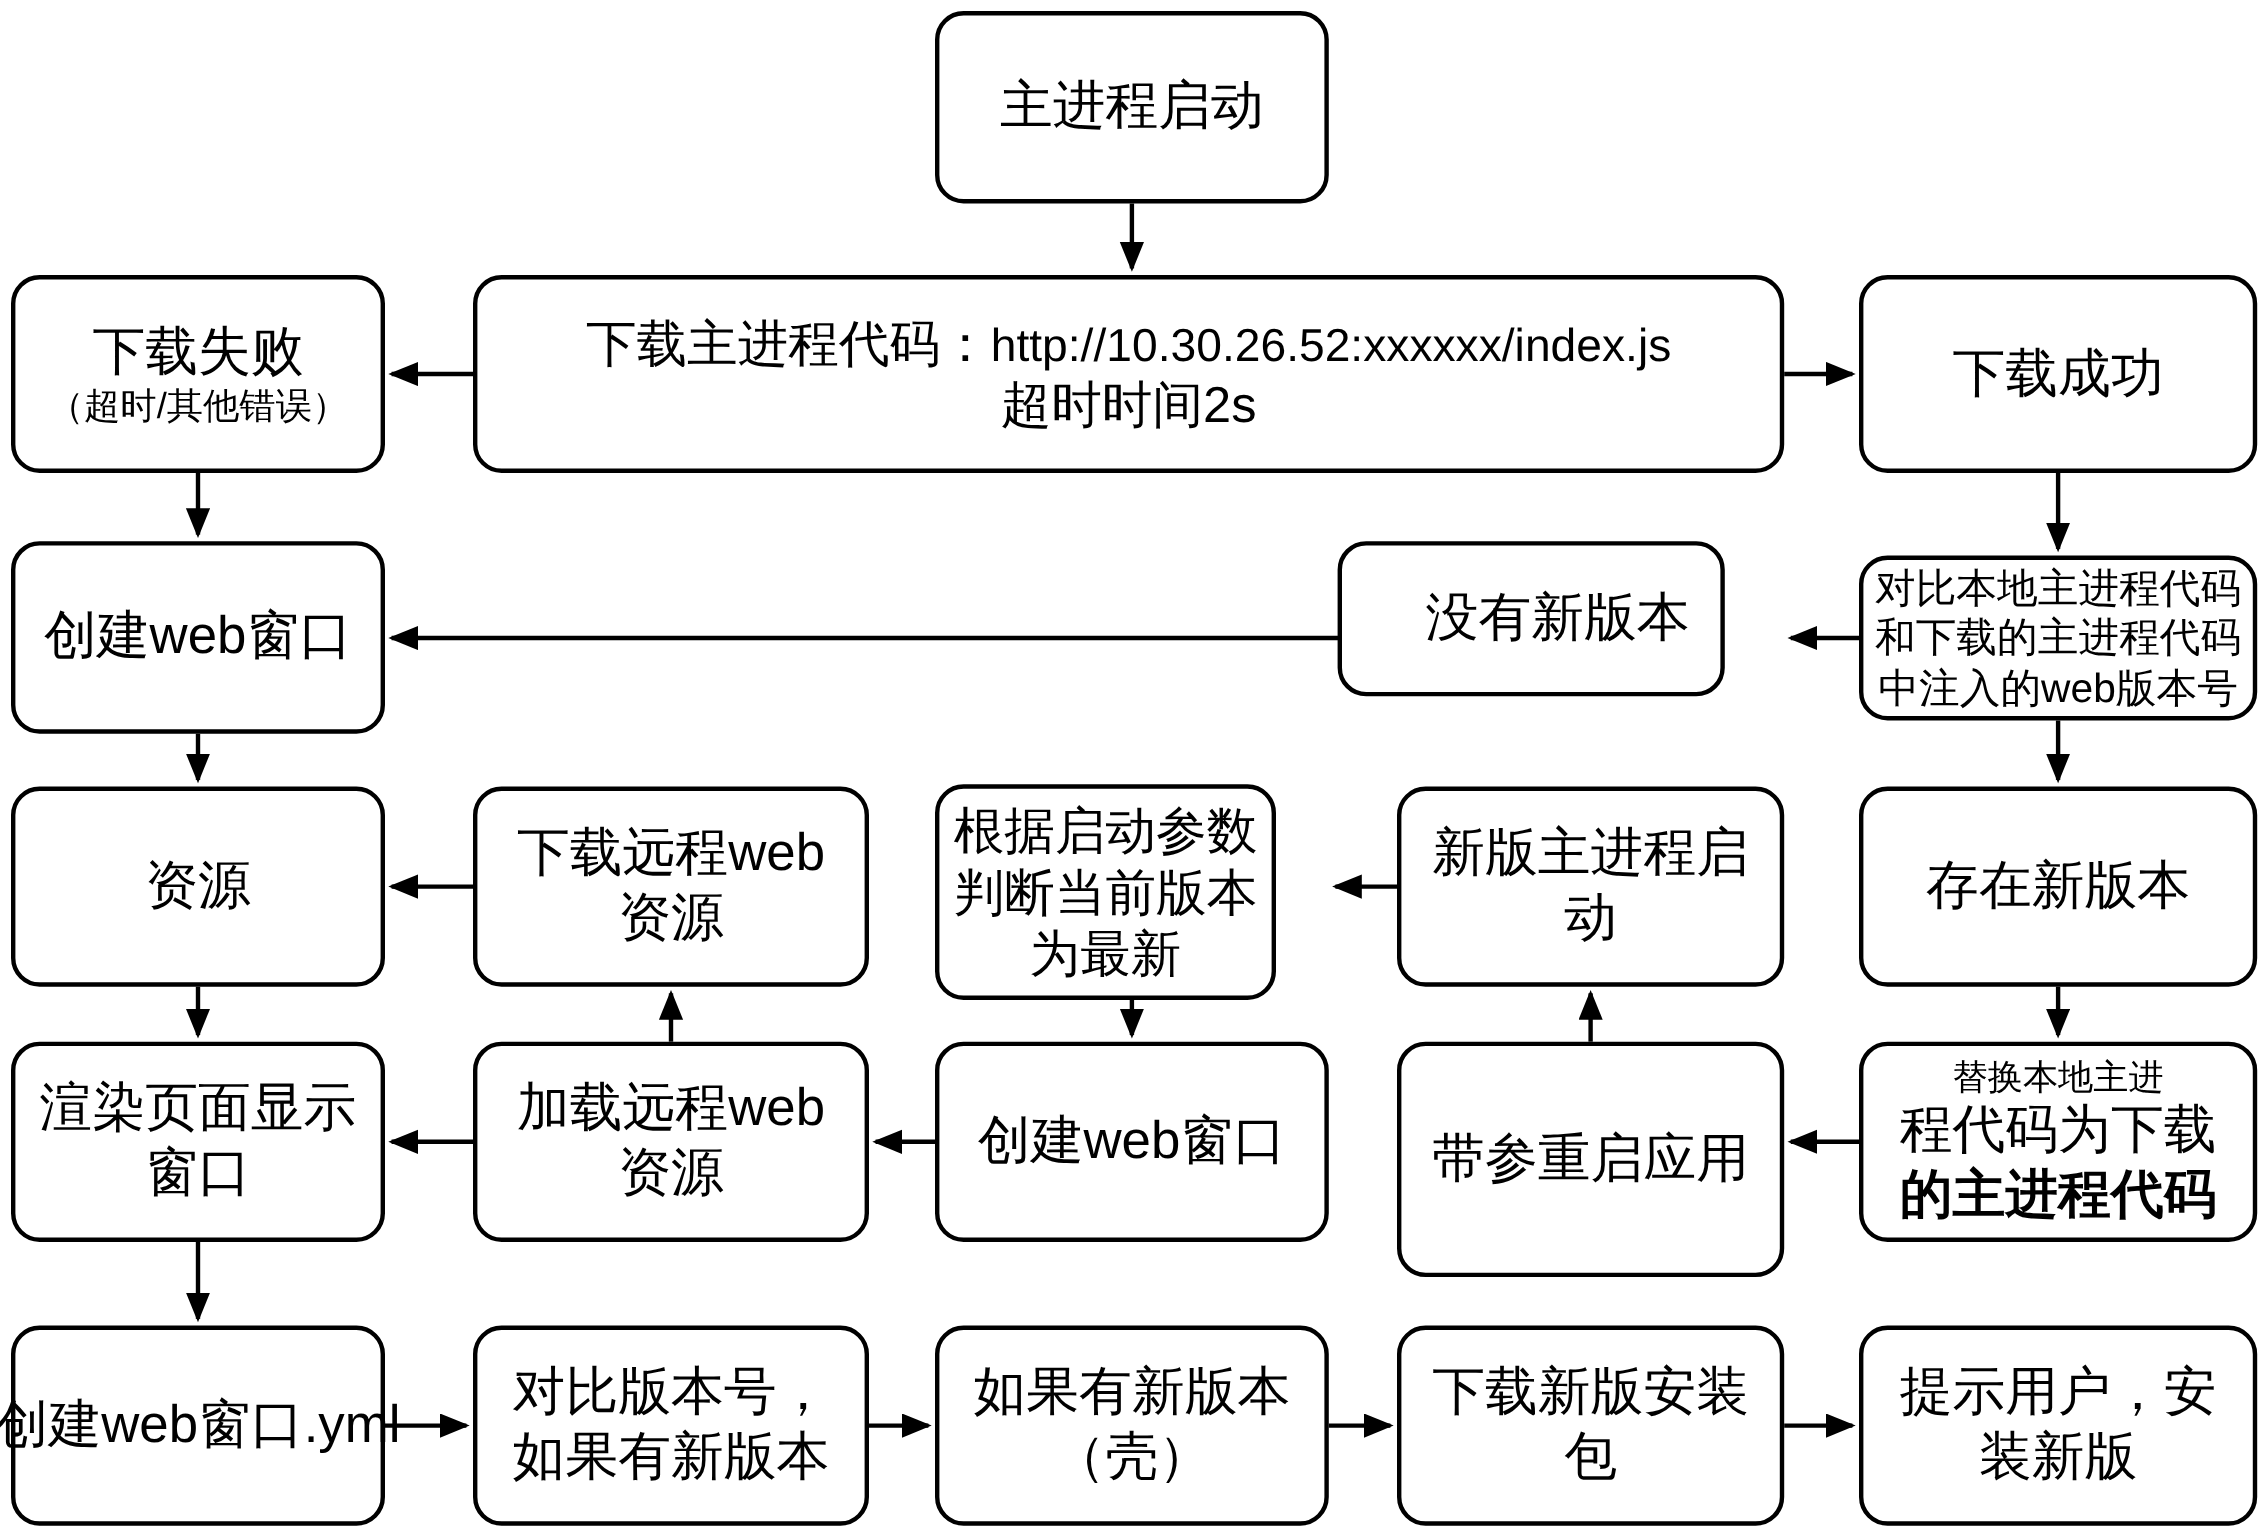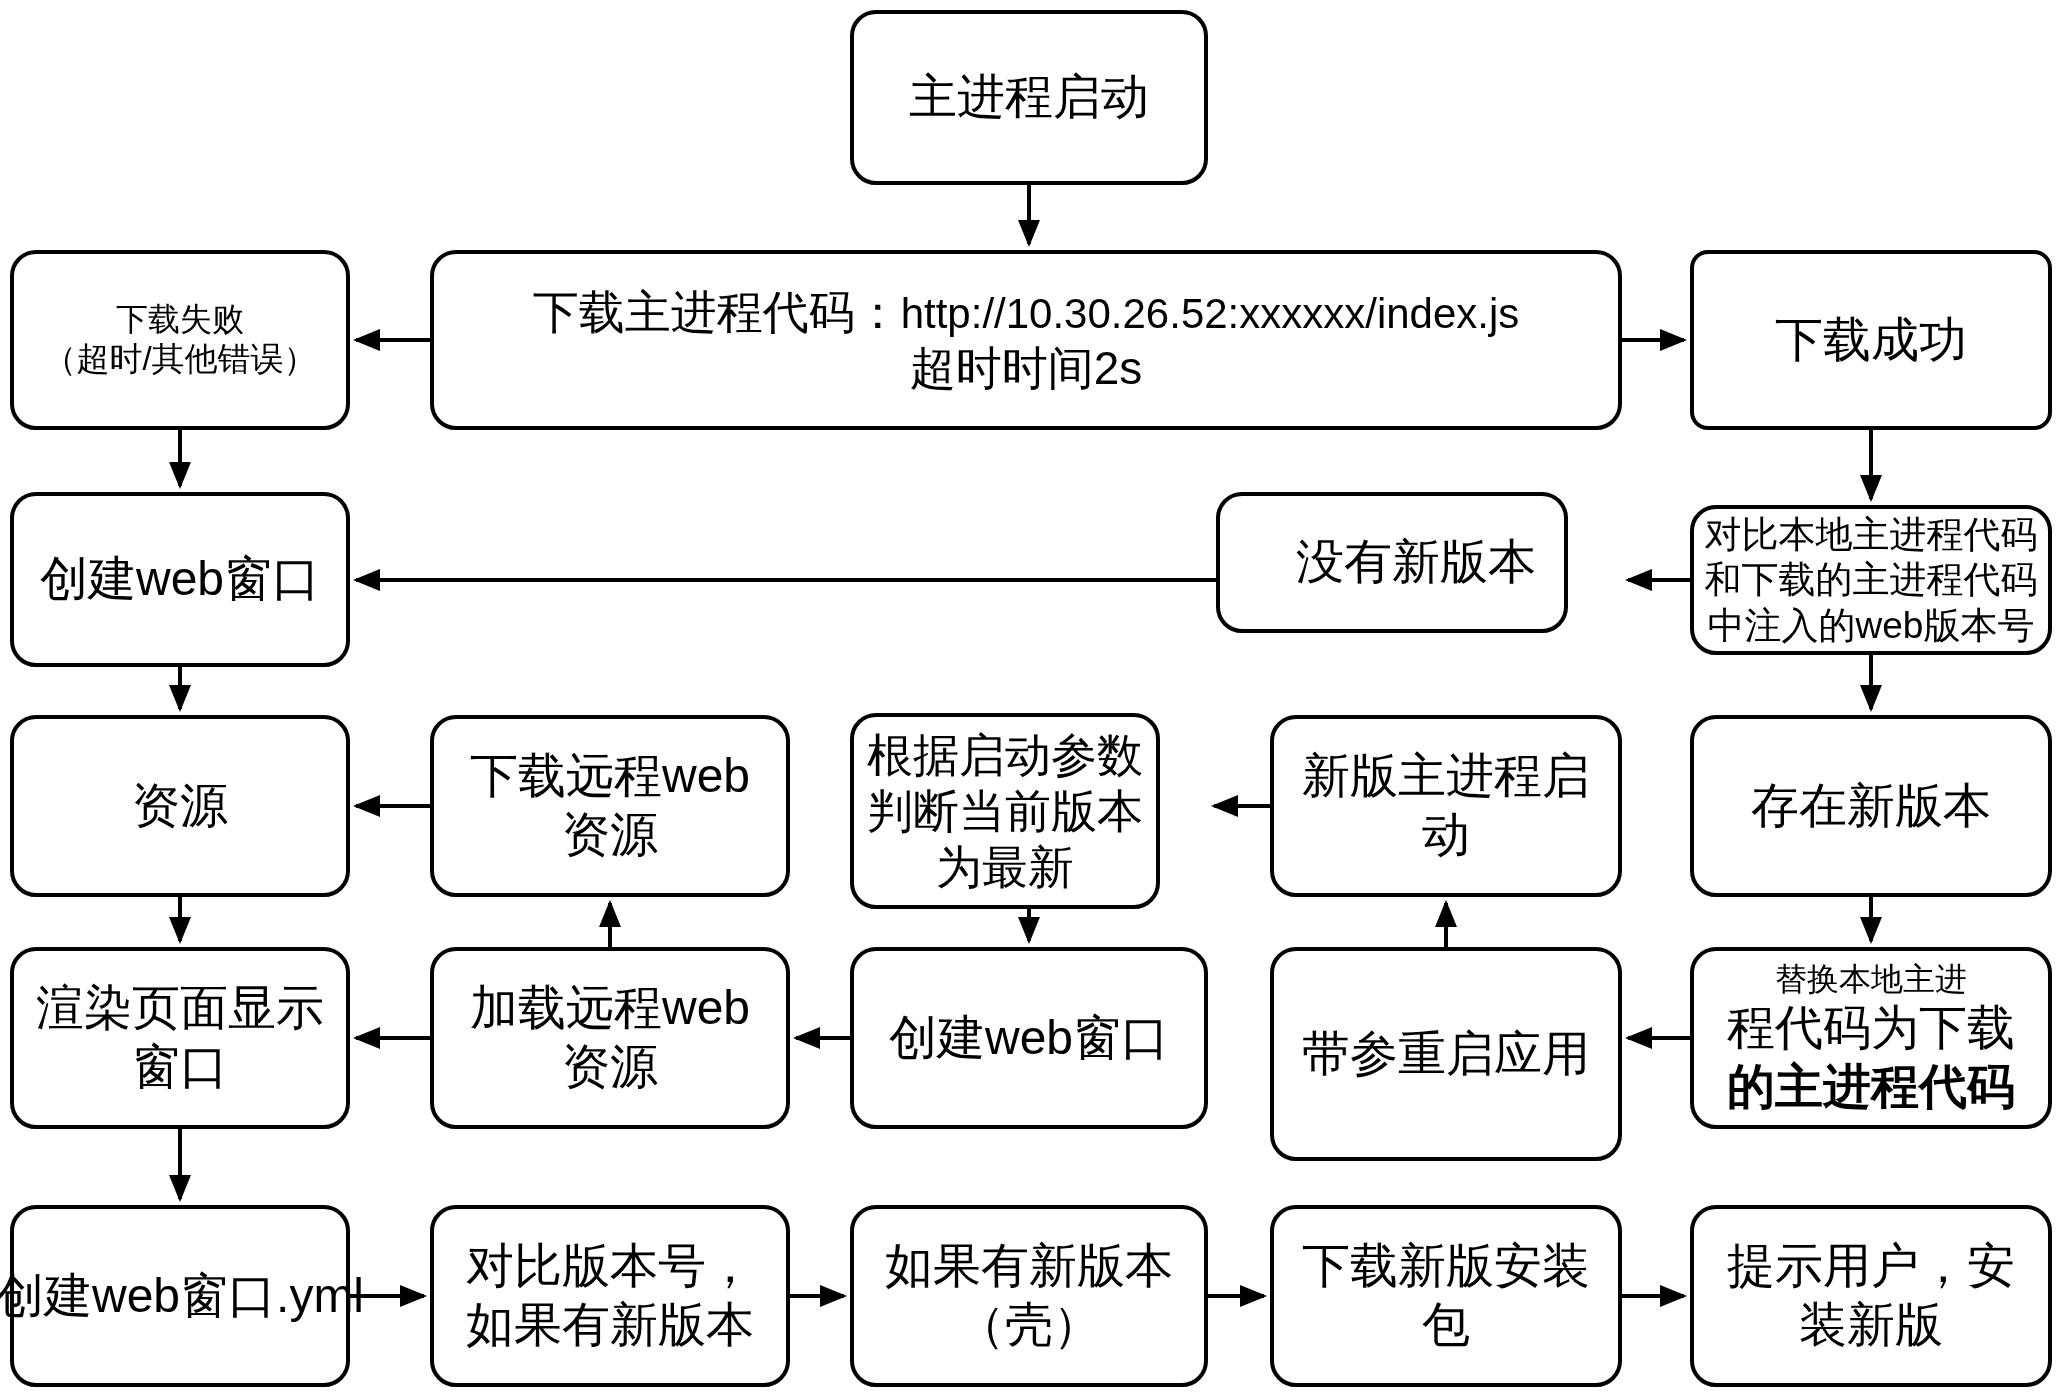--- a/index.html
+++ b/index.html
@@ -59,28 +59,28 @@
       <line x1="350" y1="1296" x2="424" y2="1296" stroke="#000000" stroke-width="4" marker-end="url(#arrowhead)"></line>
       <line x1="790" y1="1296" x2="844" y2="1296" stroke="#000000" stroke-width="4" marker-end="url(#arrowhead)"></line>
       <line x1="1208" y1="1296" x2="1264" y2="1296" stroke="#000000" stroke-width="4" marker-end="url(#arrowhead)"></line>
       <line x1="1622" y1="1296" x2="1684" y2="1296" stroke="#000000" stroke-width="4" marker-end="url(#arrowhead)"></line>
     </svg>
   <div id="nodes">
       <div class="node" style="left: 850px; top: 10px; width: 358px; height: 175px;">
         <div class="ln"><span style="font-size: 48px;">主进程启动</span></div>
       </div>
       <div class="node" style="left: 10px; top: 250px; width: 340px; height: 180px;">
-        <div class="ln"><span style="font-size: 32px;">下载失败</span></div>
+        <div class="ln"><span style="font-size: 48px;">下载失败</span></div>
         <div class="ln"><span style="font-size: 33px;">（超时/其他错误）</span></div>
       </div>
       <div class="node" style="left: 430px; top: 250px; width: 1192px; height: 180px;">
         <div class="ln"><span style="font-size: 46px;">下载主进程代码：</span><span style="font-size: 42px;">http://10.30.26.52:xxxxxx/index.js</span></div>
         <div class="ln"><span style="font-size: 46px;">超时时间2s</span></div>
       </div>
-      <div class="node" style="left: 1690px; top: 250px; width: 362px; height: 180px; border-radius: 18px;">
+      <div class="node" style="left: 1690px; top: 250px; width: 362px; height: 180px;">
         <div class="ln"><span style="font-size: 48px;">下载成功</span></div>
       </div>
       <div class="node" style="left: 10px; top: 492px; width: 340px; height: 175px;">
         <div class="ln"><span style="font-size: 48px;">创建web窗口</span></div>
       </div>
       <div class="node" style="left: 1216px; top: 492px; width: 352px; height: 141px; padding-left: 48px;">
         <div class="ln"><span style="font-size: 48px;">没有新版本</span></div>
       </div>
       <div class="node" style="left: 1690px; top: 505px; width: 362px; height: 150px;">
         <div class="ln"><span style="font-size: 37px;">对比本地主进程代码</span></div>

